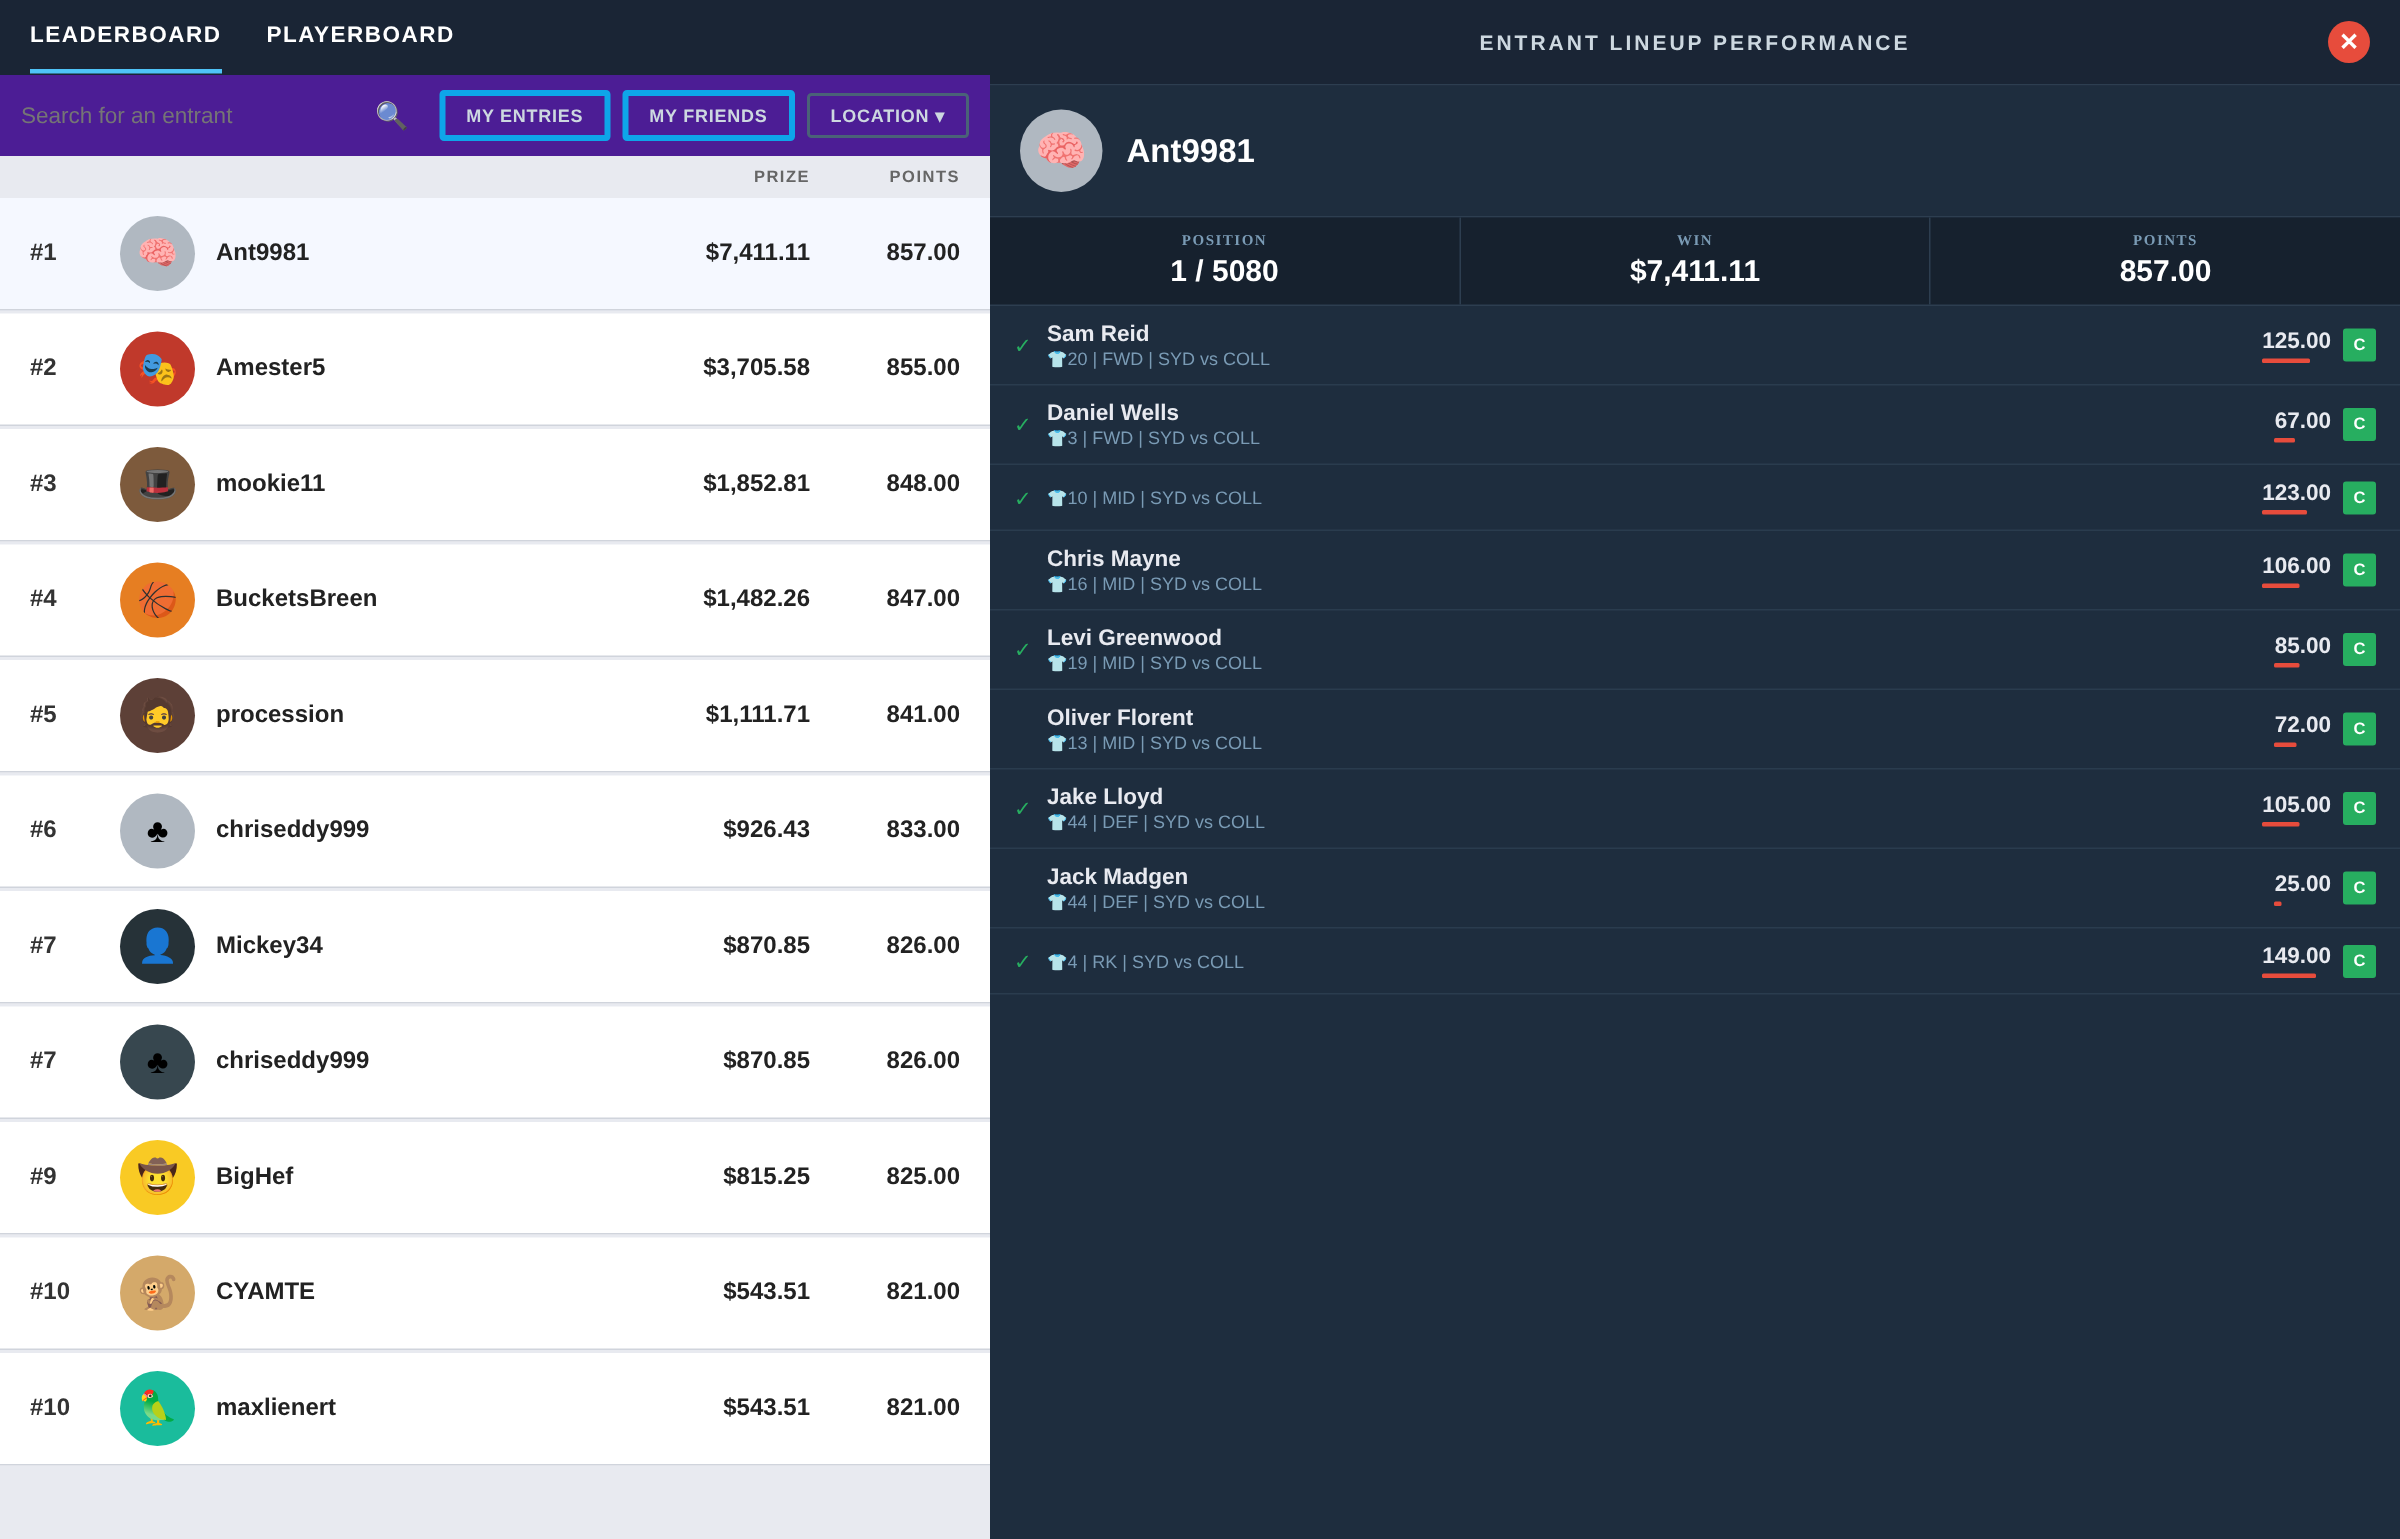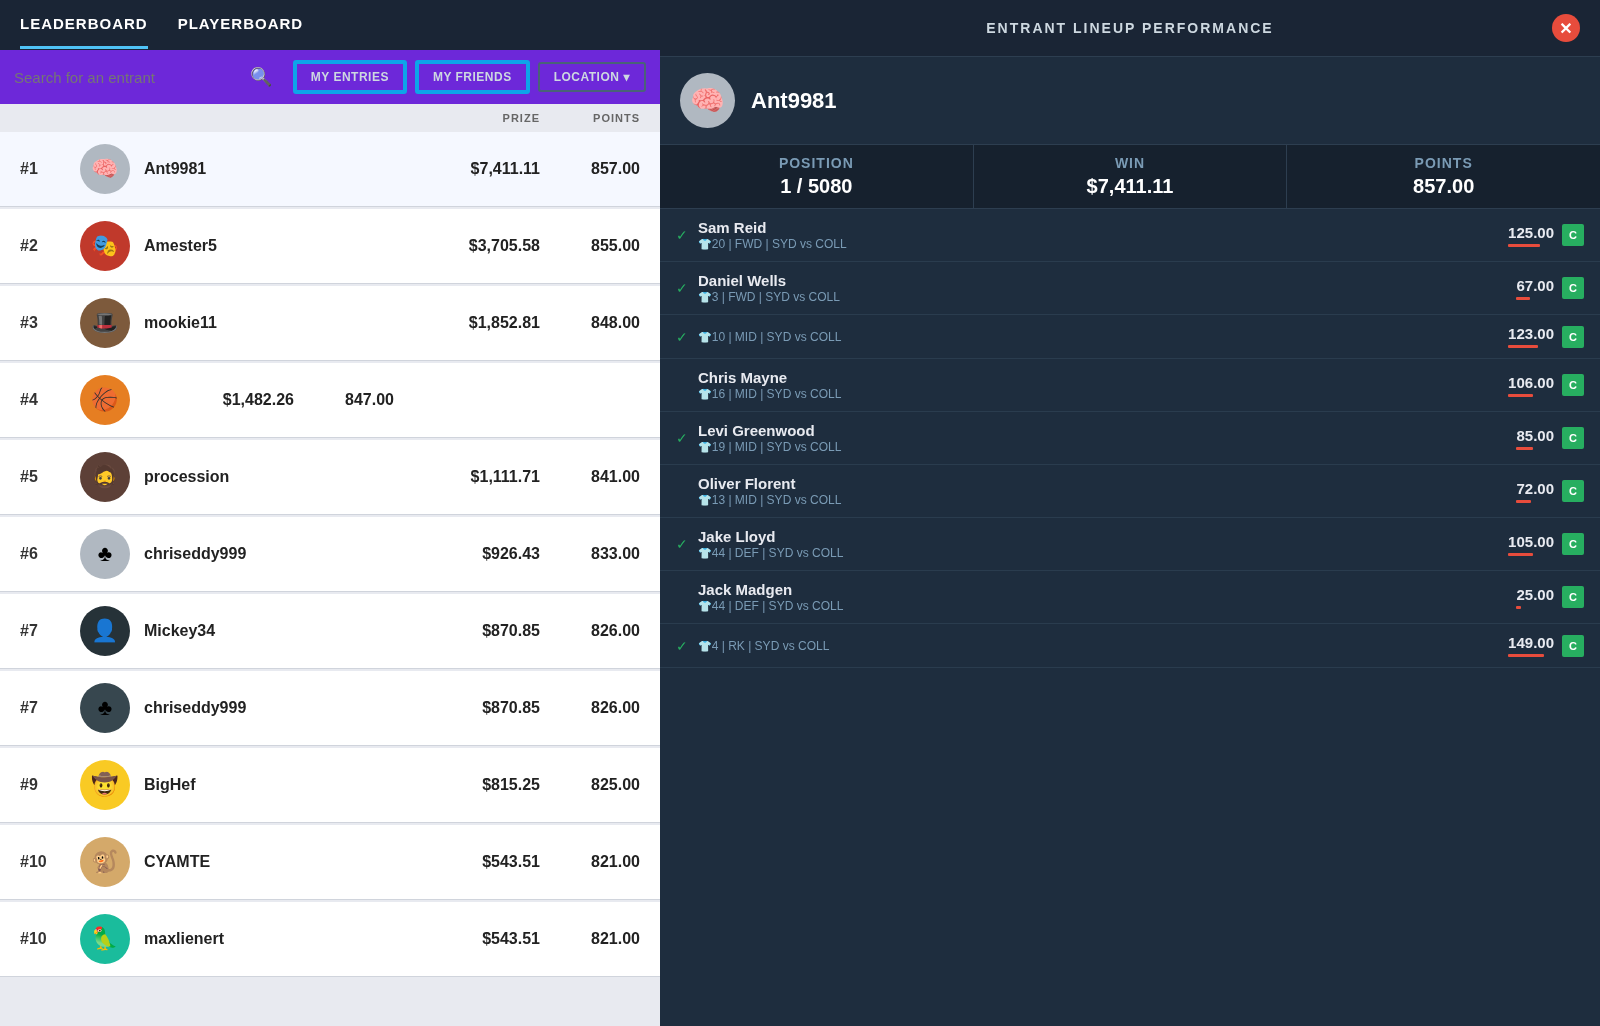--- a/index.html
+++ b/index.html
@@ -29,21 +29,21 @@
       letter-spacing: 1px;
       cursor: pointer;
       padding: 14px 0;
       border-bottom: 3px solid transparent;
     }
     .tab-label.active {
       border-bottom-color: #4fc3f7;
     }
 
     .search-bar {
-      background: #6d28d9;
+      background: #4c1d95;
       display: flex;
       align-items: center;
       padding: 10px 14px;
       gap: 10px;
     }
     .search-input {
       flex: 1;
       background: transparent;
       border: none;
       outline: none;
@@ -235,25 +235,26 @@
       border-bottom: 1px solid #2d3e50;
     }
     .stat-cell {
       flex: 1;
       padding: 10px 16px;
       text-align: center;
       border-right: 1px solid #2d3e50;
     }
     .stat-cell:last-child { border-right: none; }
     .stat-label {
-      font-size: 14px;
+      font-size: 10px;
       font-weight: 700;
       letter-spacing: 1px;
       color: #7a9bb5;
       margin-bottom: 4px;
+      font-family: Liberation Serif, serif;
     }
     .stat-value {
       font-size: 20px;
       font-weight: 700;
       color: #fff;
     }
 
     .players-list {
       flex: 1;
       overflow-y: auto;
@@ -372,20 +373,21 @@
       <div class="lb-row">
     <div class="rank-num">#3</div>
     <div class="avatar-circle av-brown" style="font-size:22px;">🎩</div>
     <div class="username">mookie11</div>
     <div class="prize-val">$1,852.81</div>
     <div class="points-val">848.00</div>
   </div>
       <div class="lb-row">
     <div class="rank-num">#4</div>
     <div class="avatar-circle av-orange" style="font-size:22px;">🏀</div>
+    <div class="username">BucketsBreen</div>
     <div class="prize-val">$1,482.26</div>
     <div class="points-val">847.00</div>
   </div>
       <div class="lb-row">
     <div class="rank-num">#5</div>
     <div class="avatar-circle av-dark-brown" style="font-size:22px;">🧔</div>
     <div class="username">procession</div>
     <div class="prize-val">$1,111.71</div>
     <div class="points-val">841.00</div>
   </div>

